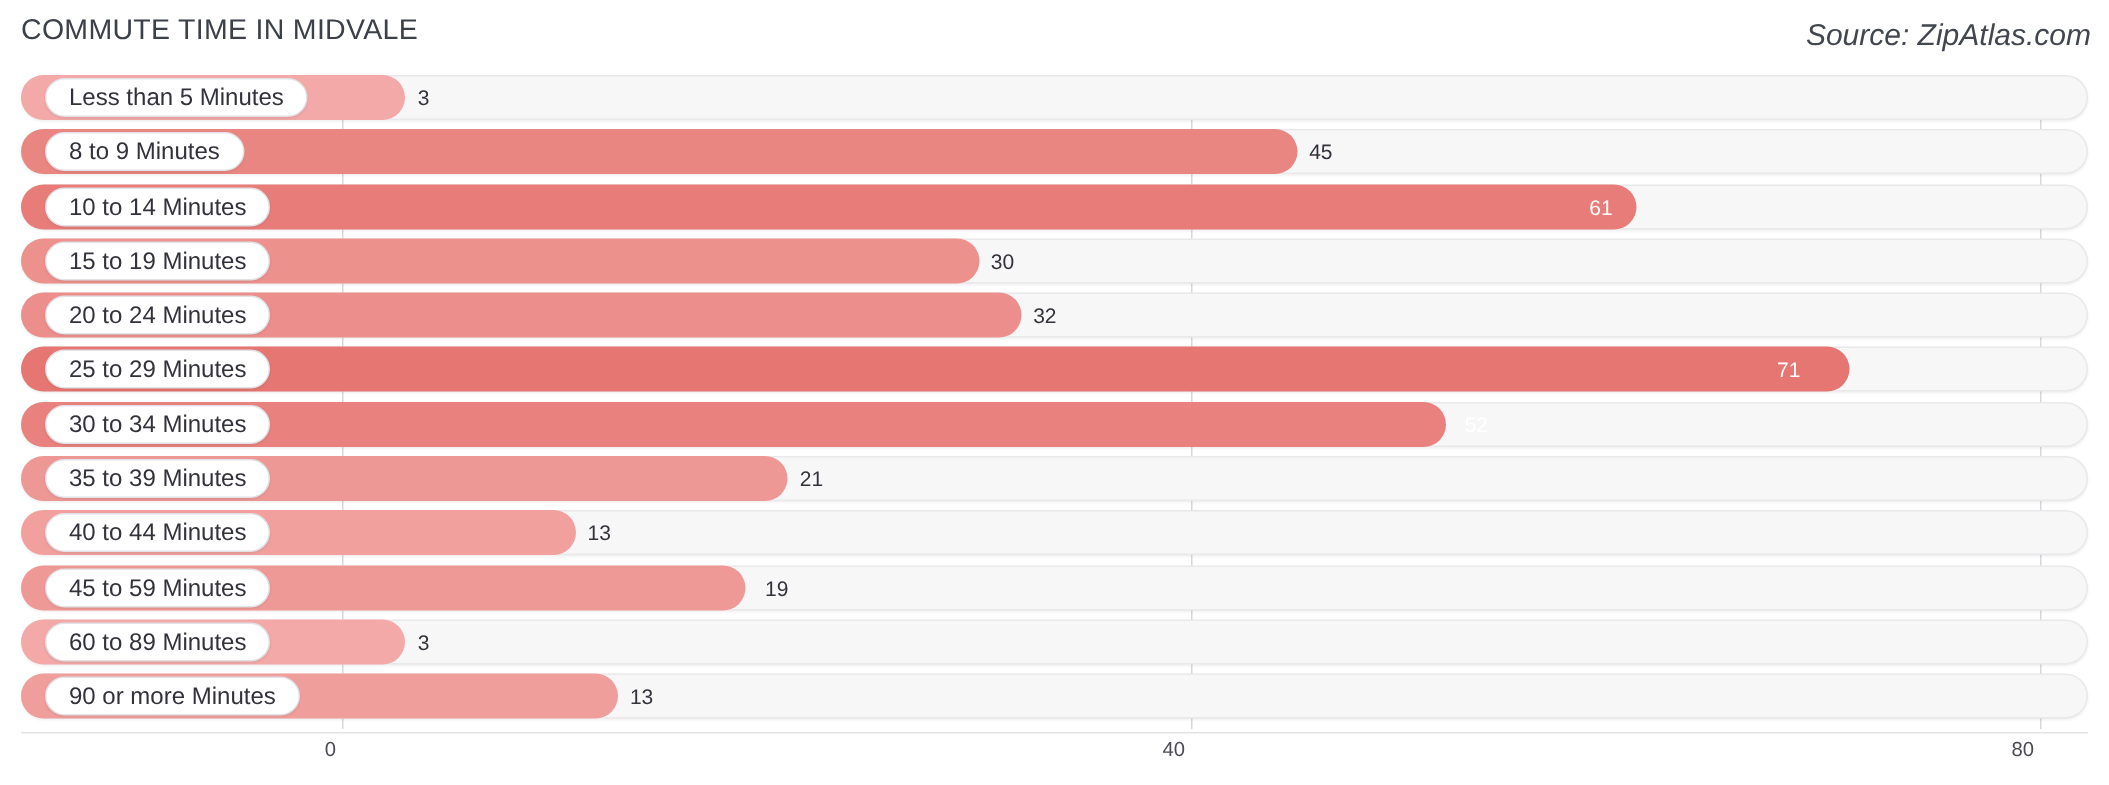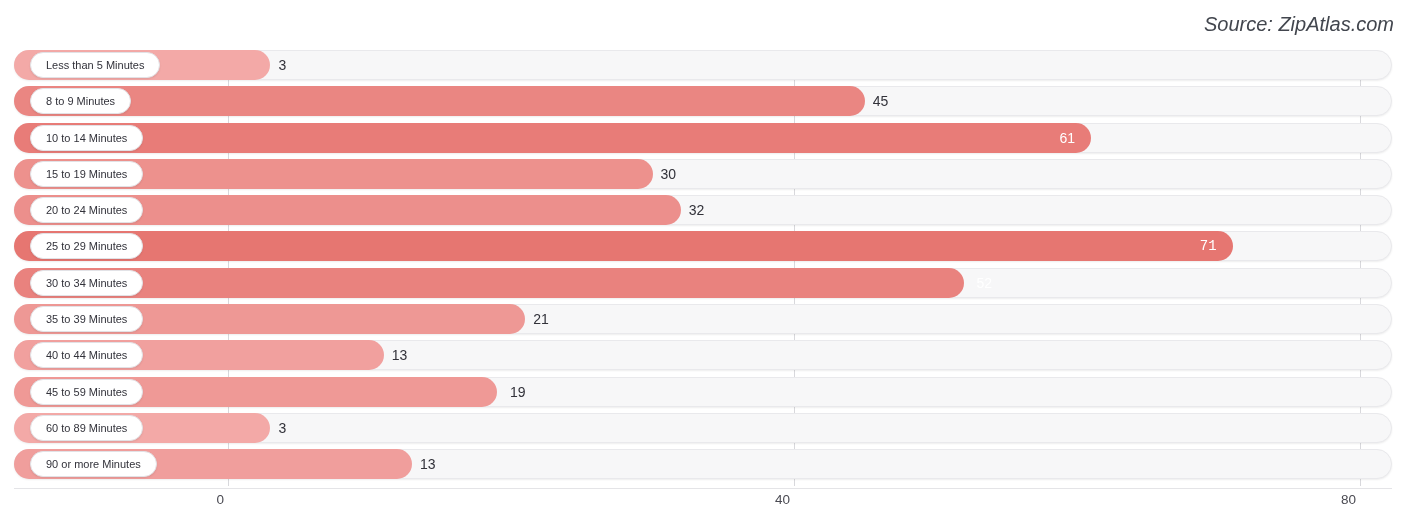--- a/index.html
+++ b/index.html
@@ -113,21 +113,21 @@
   .cat-label {
     position: absolute;
     left: 30px;
     top: 2px;
     height: 26px;
     line-height: 25px;
     padding: 0 15px;
     background: #ffffff;
     border: 1px solid #e2e2e6;
     border-radius: 13px;
-    font-size: 11px;
+    font-size: 16px;
     color: #32323a;
     white-space: nowrap;
     box-sizing: border-box;
     box-shadow: 0 1px 2px rgba(0,0,0,0.08);
   }
 
   
   .axis {
     position: absolute;
     left: 0;
@@ -150,20 +150,21 @@
     color: #4a4a52;
     transform: translateX(-100%);
     white-space: nowrap;
   }
 </style>
 </head>
 <body>
 
 <div id="chart-root">
 
+  <div class="chart-title">COMMUTE TIME IN MIDVALE</div>
   <div class="chart-source">Source: ZipAtlas.com</div>
 
   <div class="plot">
     <div class="gridlines" id="gridlines">
         <div class="gridline" style="left: 228px;"></div>
         <div class="gridline" style="left: 794px;"></div>
         <div class="gridline" style="left: 1360px;"></div>
       </div>
     <div class="rows" id="rows">
         <div class="row">
@@ -192,21 +193,21 @@
         </div>
         <div class="row">
           <div class="track"></div>
           <div class="bar" style="width: 666.8px; background: rgb(236, 143, 140);"></div>
           <div class="bar-value outside" style="left: 688.8px;">32</div>
           <div class="cat-label">20 to 24 Minutes</div>
         </div>
         <div class="row">
           <div class="track"></div>
           <div class="bar" style="width: 1218.65px; background: rgb(230, 118, 113);"></div>
-          <div class="bar-value inside" style="left: 1184.65px; width: 32px; text-align: right; font-family: Liberation Mono, monospace;">71</div>
+          <div class="bar-value inside" style="left: 1184.65px; width: 32px; text-align: left;">71</div>
           <div class="cat-label">25 to 29 Minutes</div>
         </div>
         <div class="row">
           <div class="track"></div>
           <div class="bar" style="width: 949.8px; background: rgb(233, 130, 126);"></div>
           <div class="bar-value inside" style="left: 960px; width: 32px; text-align: right;">52</div>
           <div class="cat-label">30 to 34 Minutes</div>
         </div>
         <div class="row">
           <div class="track"></div>

